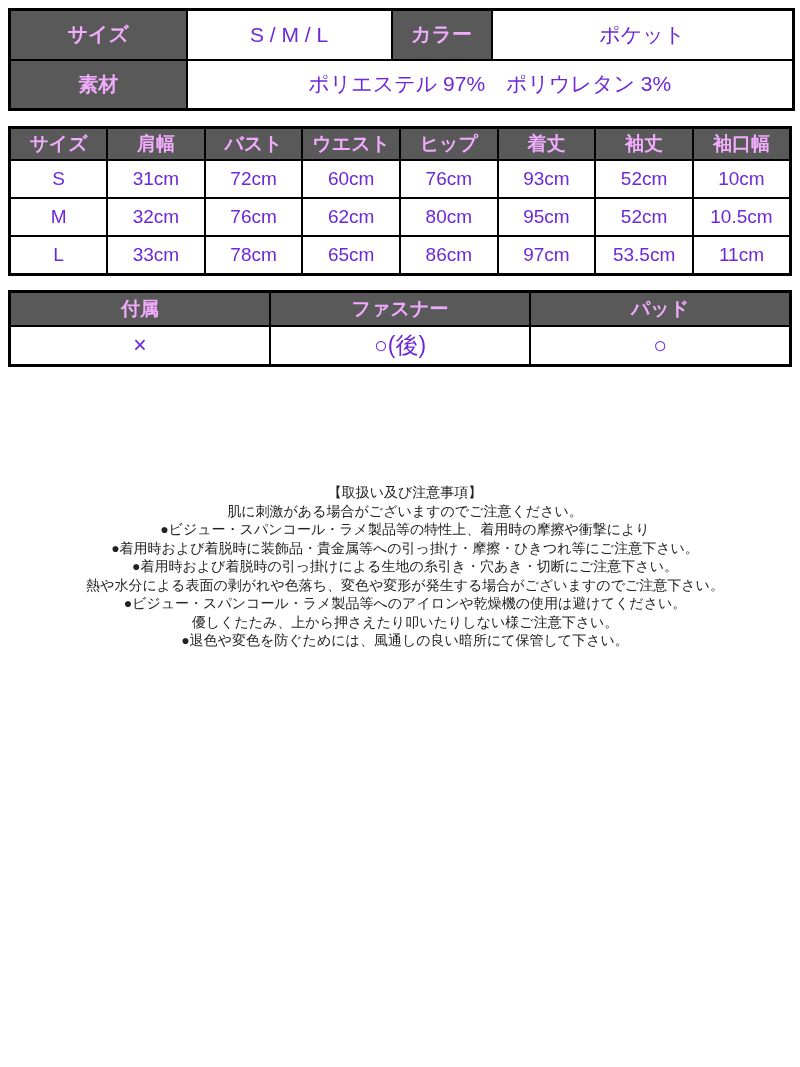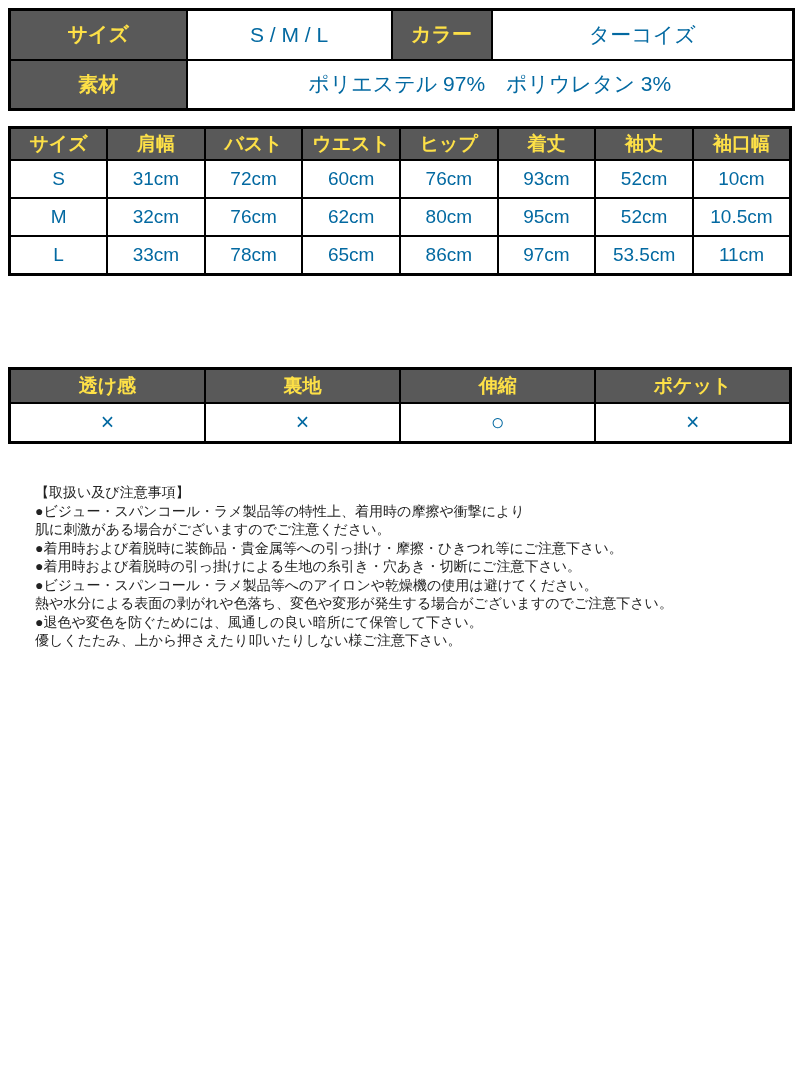--- a/index.html
+++ b/index.html
@@ -24,25 +24,25 @@
   }
   table.tbl td, table.tbl th {
     border: 2px solid #000000;
     text-align: center;
     vertical-align: middle;
     padding: 0;
     overflow: hidden;
   }
   .hdr {
     background: #595959;
-    color: #fde047;
+    color: #f0abfc;
     font-weight: bold;
   }
   .val {
-    color: #0369a1;
+    color: #6d28d9;
     font-weight: normal;
   }
   
   .t-info { position: absolute; top: 8px; left: 8px; }
   .t-info tr { height: 50px; }
   .t-info .hdr { font-size: 20px; }
   .t-info .val { font-size: 21px; }
   
   .t-size { position: absolute; top: 126px; left: 8px; }
   .t-size th { height: 30px; font-size: 19px; }
@@ -55,40 +55,40 @@
   
   .care {
     position: absolute;
     top: 483px;
     left: 35px;
     width: 740px;
     color: #222222;
     font-size: 14px;
     line-height: 18.5px;
   }
-  .care div { white-space: nowrap; }
+  .care div { white-space: nowrap; text-align: center; }
 </style>
 </head>
 <body>
 
 <div class="sheet">
 
   <table class="tbl t-info">
     <colgroup>
       <col style="width:177px">
         <col style="width:205px">
         <col style="width:100px">
         <col style="width:302px">
     </colgroup>
     <tbody>
       <tr>
         <td class="hdr">サイズ</td>
         <td class="val">S / M / L</td>
         <td class="hdr">カラー</td>
-        <td class="val">ターコイズ</td>
+        <td class="val">ポケット</td>
       </tr>
       <tr>
         <td class="hdr">素材</td>
         <td class="val" colspan="3">ポリエステル 97%　ポリウレタン 3%</td>
       </tr>
     </tbody>
   </table>
 
   <table class="tbl t-size">
     <thead>
@@ -130,43 +130,41 @@
         <td class="val">78cm</td>
         <td class="val">65cm</td>
         <td class="val">86cm</td>
         <td class="val">97cm</td>
         <td class="val">53.5cm</td>
         <td class="val">11cm</td>
       </tr>
     </tbody>
   </table>
 
-
-  <table class="tbl t-feat2">
+  <table class="tbl t-feat1">
     <tbody>
       <tr>
-        <th class="hdr">透け感</th>
-        <th class="hdr">裏地</th>
-        <th class="hdr">伸縮</th>
-        <th class="hdr">ポケット</th>
+        <th class="hdr">付属</th>
+        <th class="hdr">ファスナー</th>
+        <th class="hdr">パッド</th>
       </tr>
       <tr>
         <td class="val">×</td>
-        <td class="val">×</td>
+        <td class="val">○(後)</td>
         <td class="val">○</td>
-        <td class="val">×</td>
       </tr>
     </tbody>
   </table>
 
+
   <div class="care">
     <div>【取扱い及び注意事項】</div>
+    <div>肌に刺激がある場合がございますのでご注意ください。</div>
     <div>●ビジュー・スパンコール・ラメ製品等の特性上、着用時の摩擦や衝撃により</div>
-    <div>肌に刺激がある場合がございますのでご注意ください。</div>
     <div>●着用時および着脱時に装飾品・貴金属等への引っ掛け・摩擦・ひきつれ等にご注意下さい。</div>
     <div>●着用時および着脱時の引っ掛けによる生地の糸引き・穴あき・切断にご注意下さい。</div>
+    <div>熱や水分による表面の剥がれや色落ち、変色や変形が発生する場合がございますのでご注意下さい。</div>
     <div>●ビジュー・スパンコール・ラメ製品等へのアイロンや乾燥機の使用は避けてください。</div>
-    <div>熱や水分による表面の剥がれや色落ち、変色や変形が発生する場合がございますのでご注意下さい。</div>
+    <div>優しくたたみ、上から押さえたり叩いたりしない様ご注意下さい。</div>
     <div>●退色や変色を防ぐためには、風通しの良い暗所にて保管して下さい。</div>
-    <div>優しくたたみ、上から押さえたり叩いたりしない様ご注意下さい。</div>
   </div>
 
 </div>
 
 </body></html>

